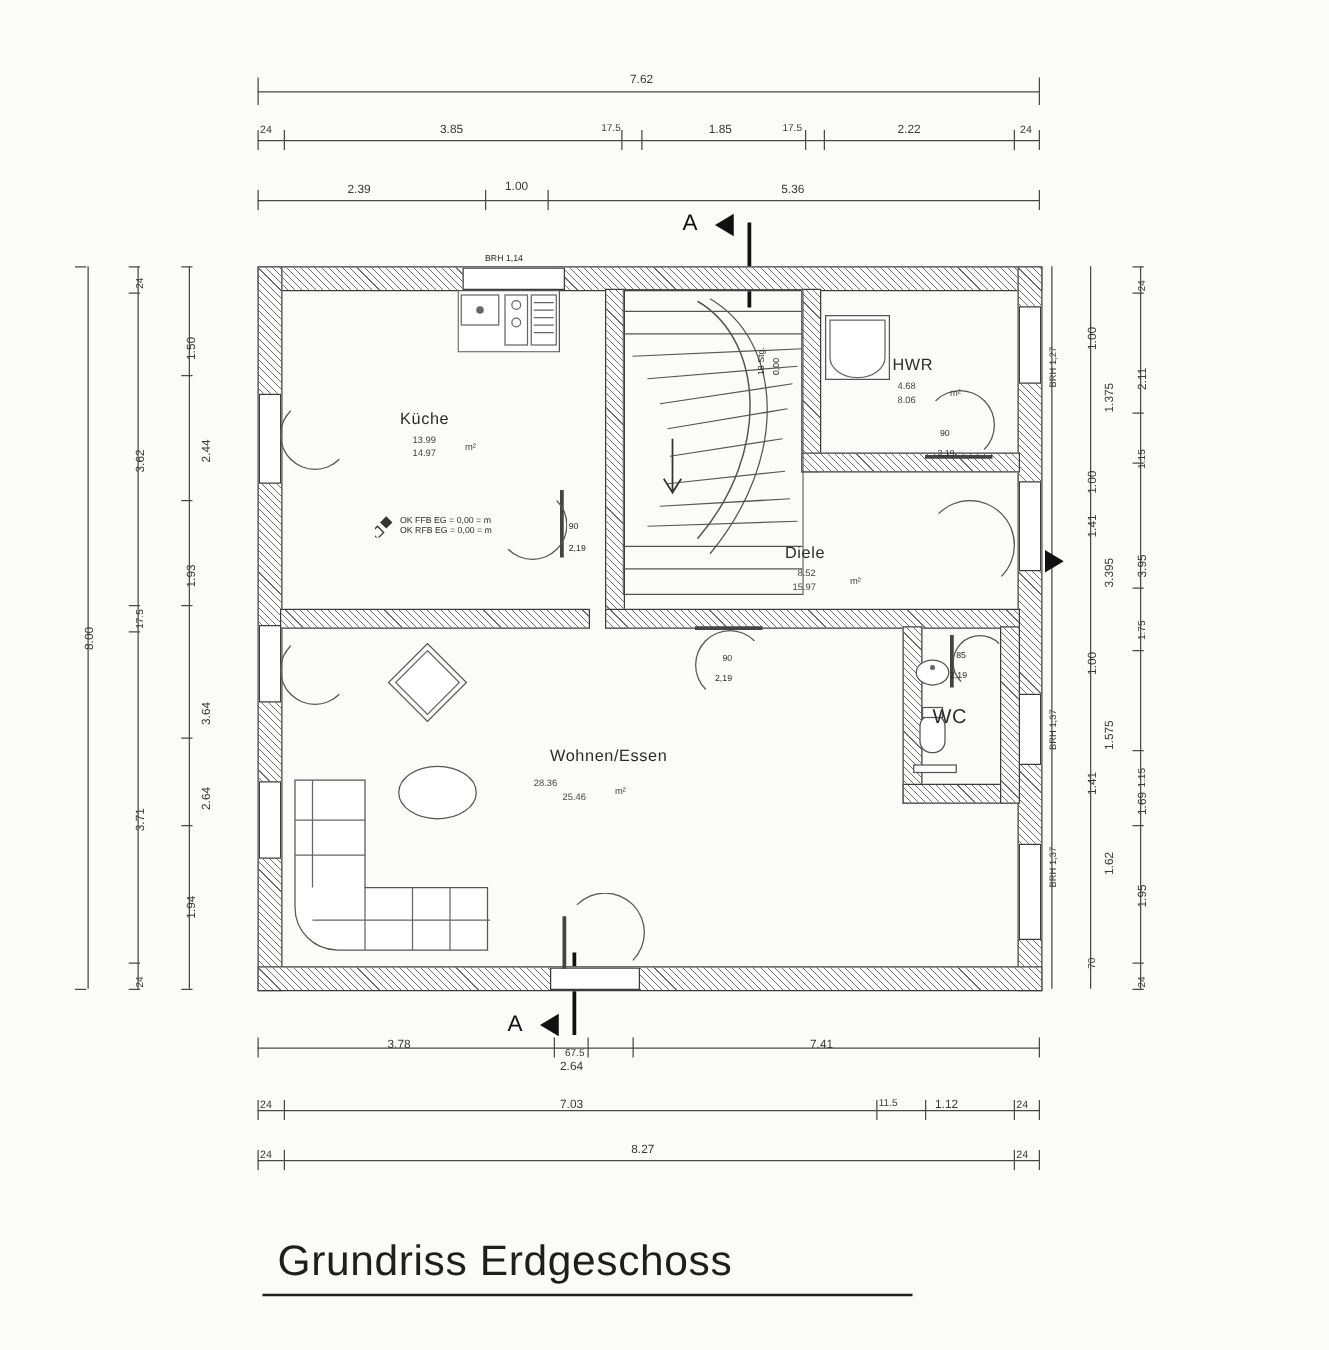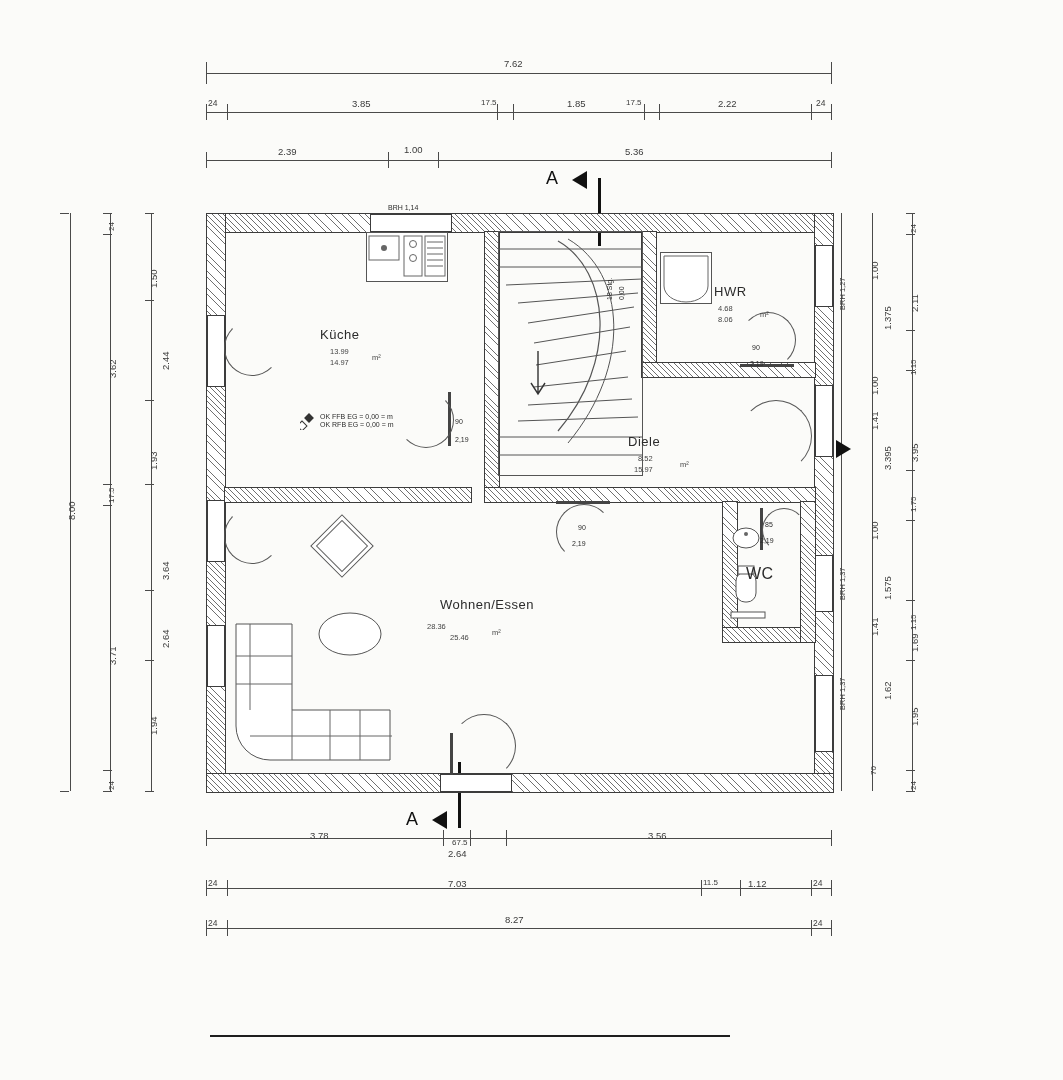--- a/index.html
+++ b/index.html
@@ -147,21 +147,21 @@
 
   <div class="hline" style="left:206px;top:838px;width:626px;"></div>
   <div class="vline" style="left:206px;top:830px;height:16px;"></div>
   <div class="vline" style="left:443px;top:830px;height:16px;"></div>
   <div class="vline" style="left:470px;top:830px;height:16px;"></div>
   <div class="vline" style="left:506px;top:830px;height:16px;"></div>
   <div class="vline" style="left:831px;top:830px;height:16px;"></div>
   <div class="abs dim" style="left:310px;top:830px;">3.78</div>
   <div class="abs dim" style="left:452px;top:838px;font-size:8px;">67.5</div>
   <div class="abs dim" style="left:448px;top:848px;">2.64</div>
-  <div class="abs dim" style="left:648px;top:830px;">3.56</div>
+  <div class="abs dim" style="left:648px;top:830px;">7.41</div>
 
   <div class="hline" style="left:206px;top:888px;width:626px;"></div>
   <div class="vline" style="left:206px;top:880px;height:16px;"></div>
   <div class="vline" style="left:227px;top:880px;height:16px;"></div>
   <div class="vline" style="left:701px;top:880px;height:16px;"></div>
   <div class="vline" style="left:740px;top:880px;height:16px;"></div>
   <div class="vline" style="left:811px;top:880px;height:16px;"></div>
   <div class="vline" style="left:831px;top:880px;height:16px;"></div>
   <div class="abs dim" style="left:208px;top:878px;font-size:8.5px;">24</div>
   <div class="abs dim" style="left:448px;top:878px;">7.03</div>
@@ -332,15 +332,16 @@
   <div class="abs room-area" style="left:718px;top:315px;">8.06</div>
   <div class="abs room-area" style="left:760px;top:310px;">m²</div>
 
   <div class="abs room-name" style="left:440px;top:597px;">Wohnen/Essen</div>
   <div class="abs room-area" style="left:427px;top:622px;">28.36</div>
   <div class="abs room-area" style="left:450px;top:633px;">25.46</div>
   <div class="abs room-area" style="left:492px;top:628px;">m²</div>
 
   <div class="abs room-name" style="left:746px;top:565px;font-size:16px;">WC</div>
 
+  <div class="title" style="left:222px;top:990px;">Grundriss Erdgeschoss</div>
   <div class="title-ul" style="left:210px;top:1035px;width:520px;"></div>
 
 </div>
 
 </body></html>

